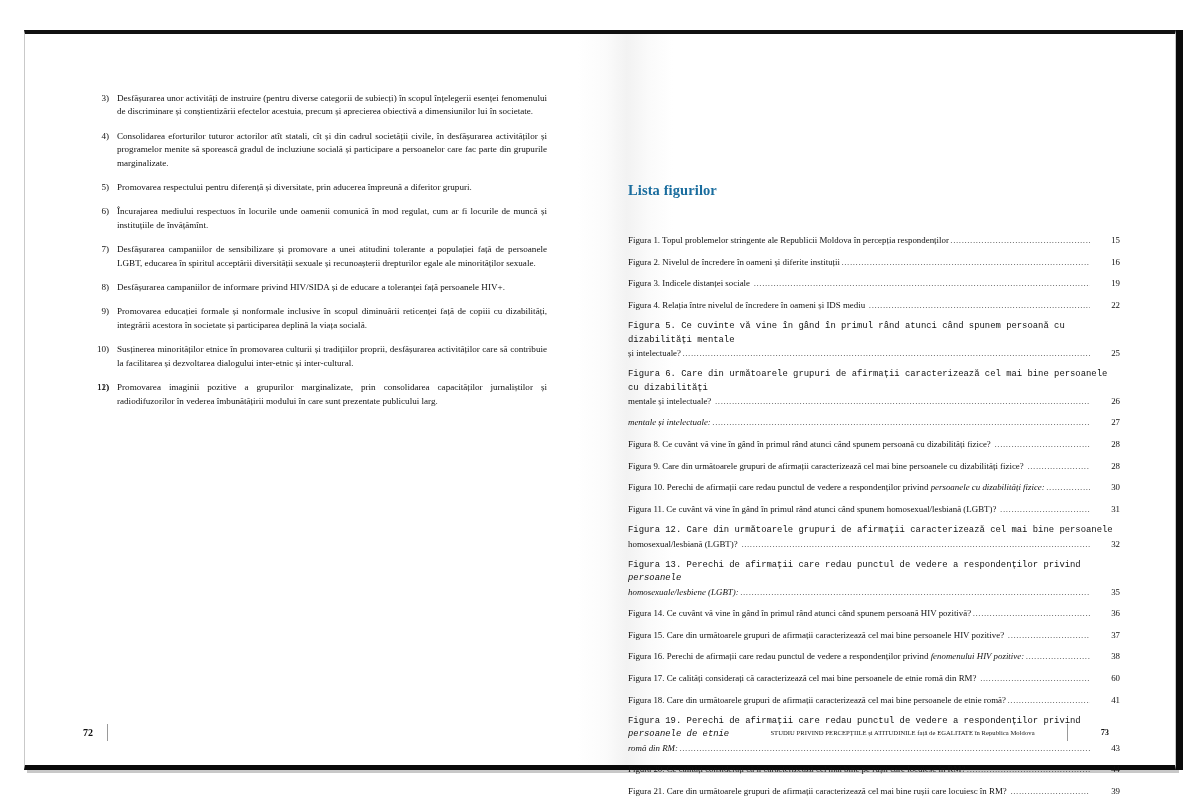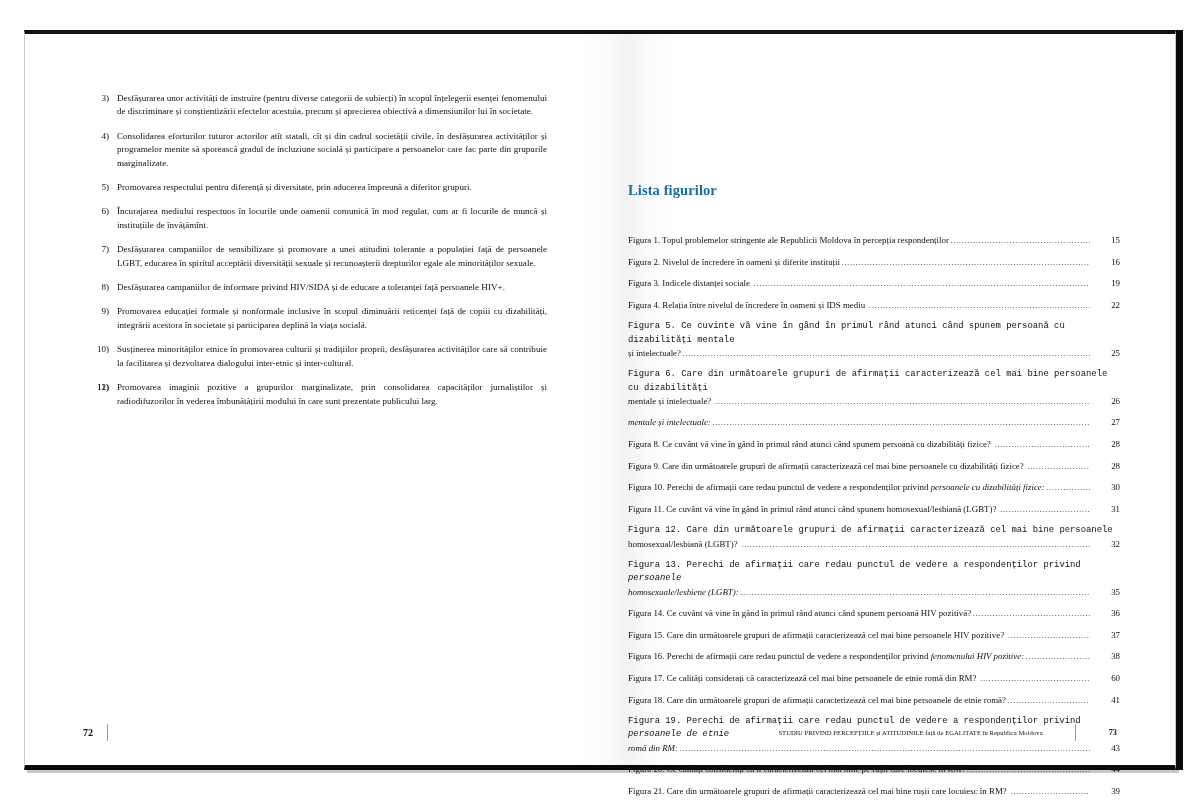--- a/index.html
+++ b/index.html
@@ -164,21 +164,21 @@
     font-size: 10px;
     padding-right: 14px;
   }
   .footer-left .rule {
     display: inline-block;
     width: 1px;
     height: 17px;
     background: #9a9a9a;
   }
   .footer-right {
-    right: 58px;
+    right: 66px;
     gap: 19px;
   }
   .footer-right .running {
     font-size: 6.6px;
     letter-spacing: 0.05px;
     white-space: nowrap;
     padding-right: 13px;
   }
   .footer-right .rule {
     display: inline-block;

